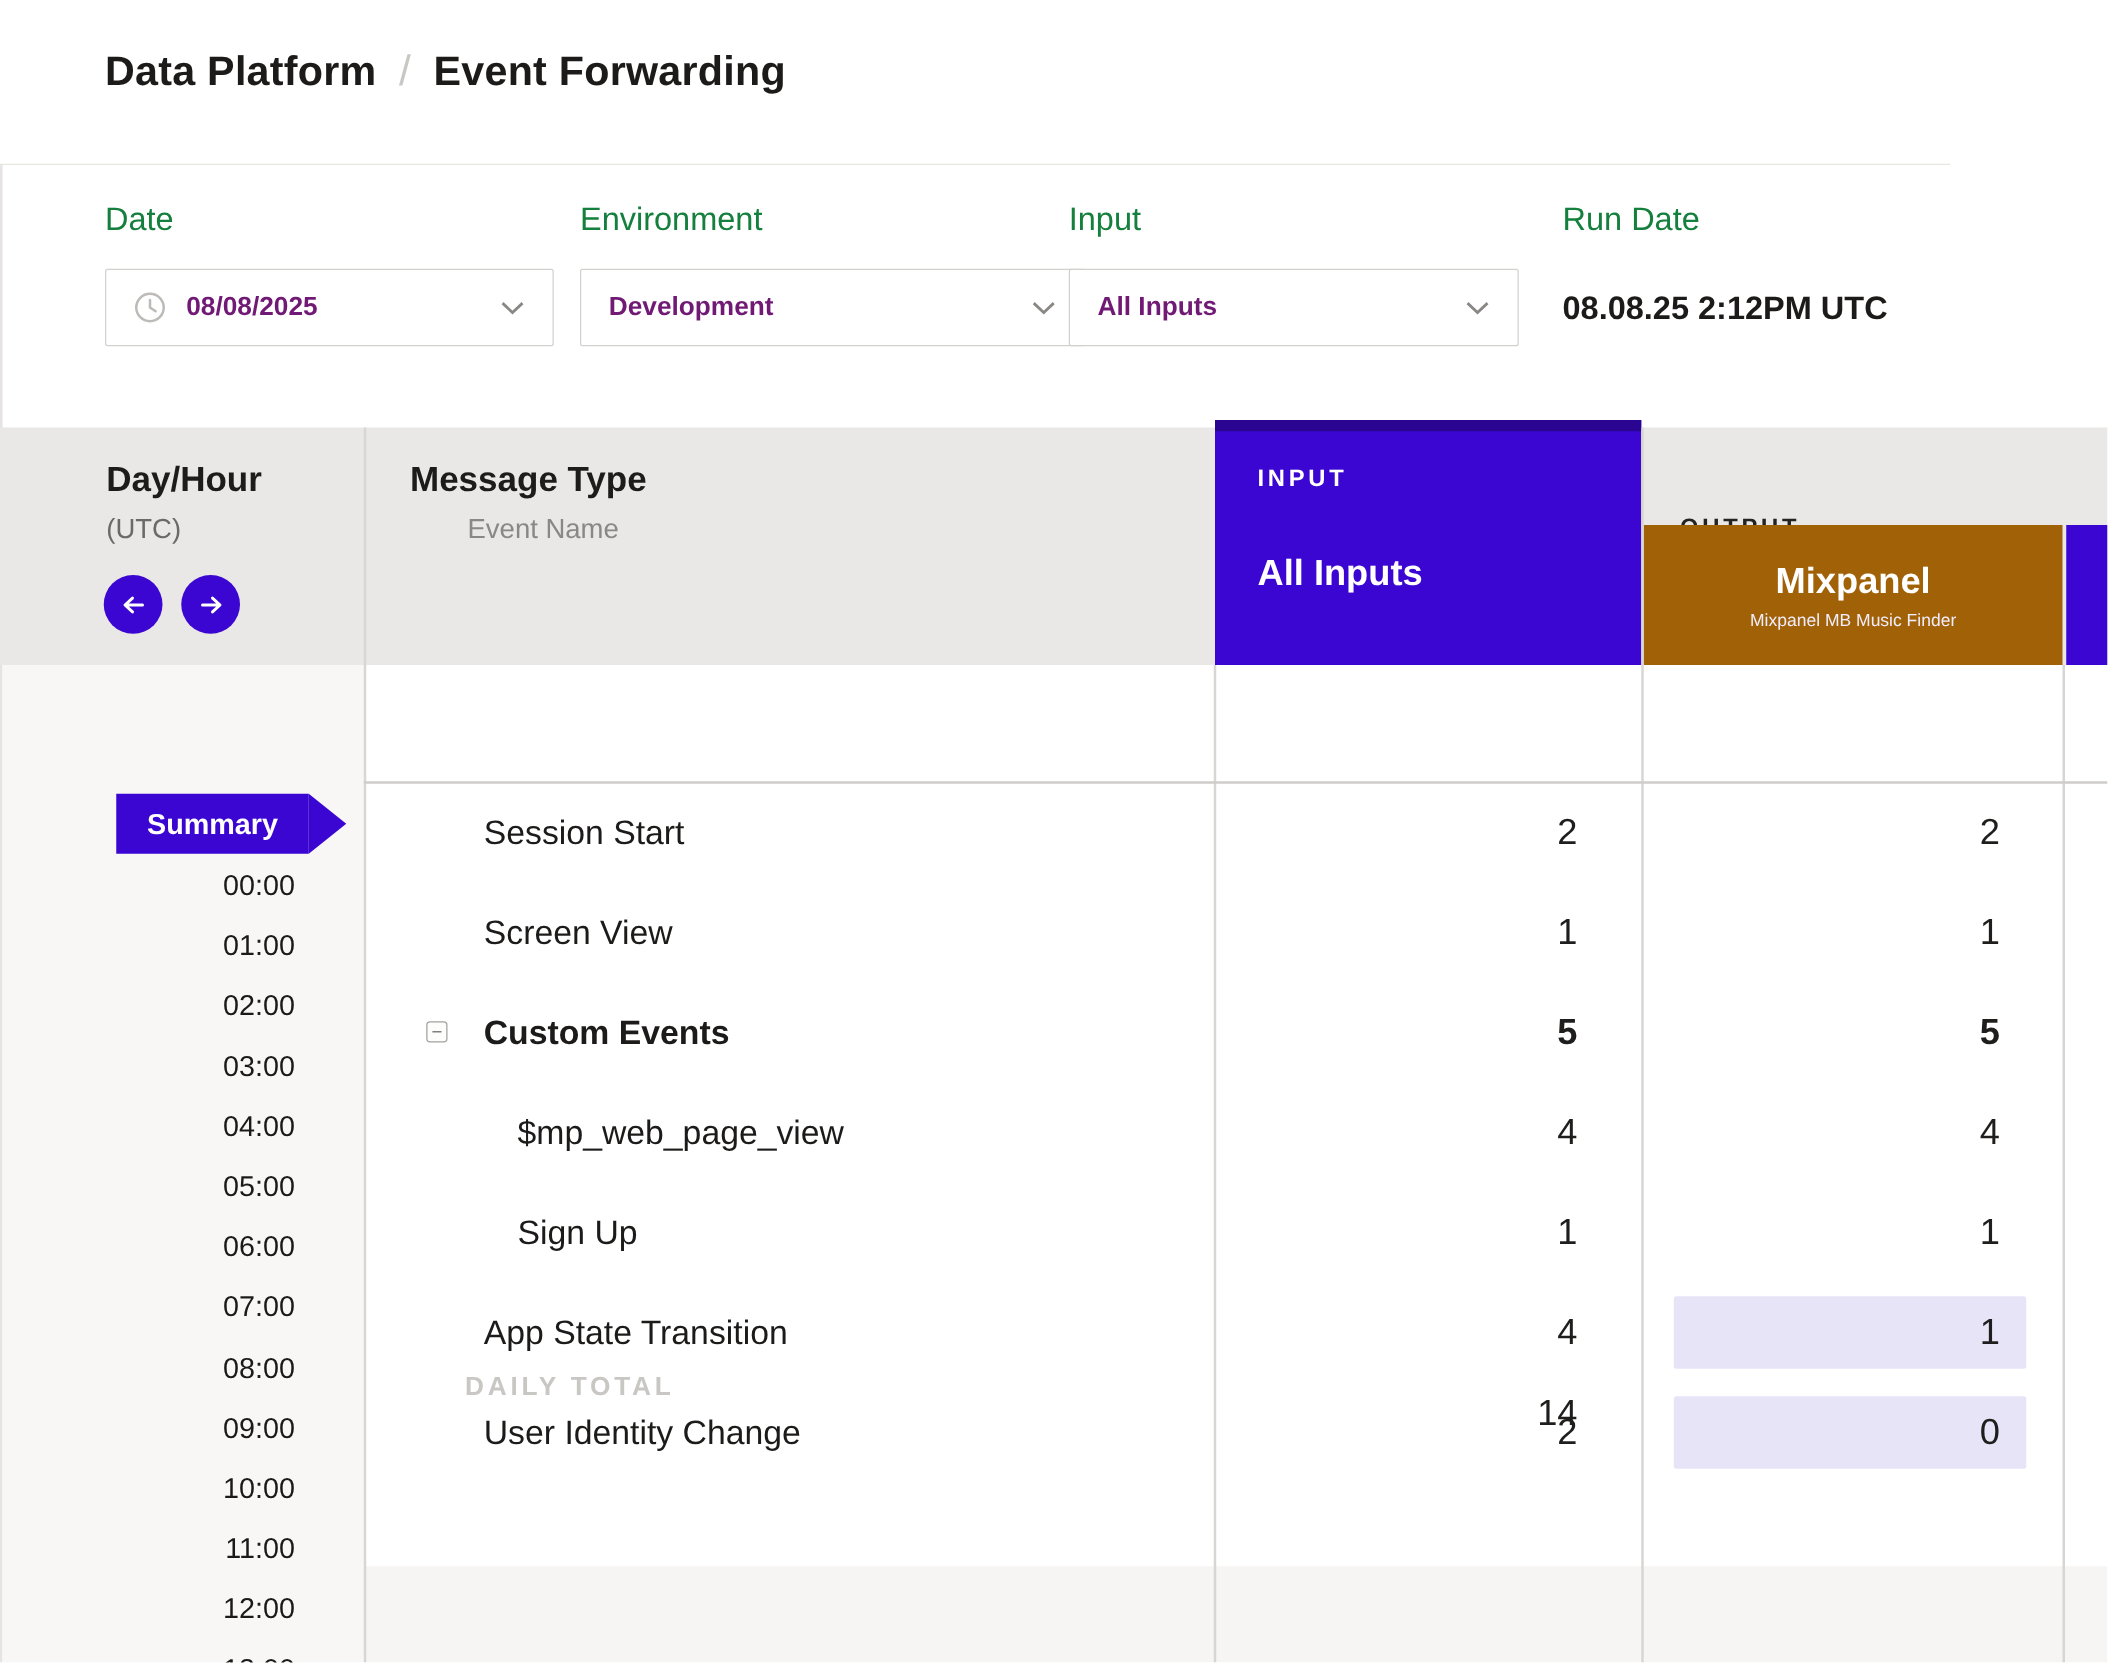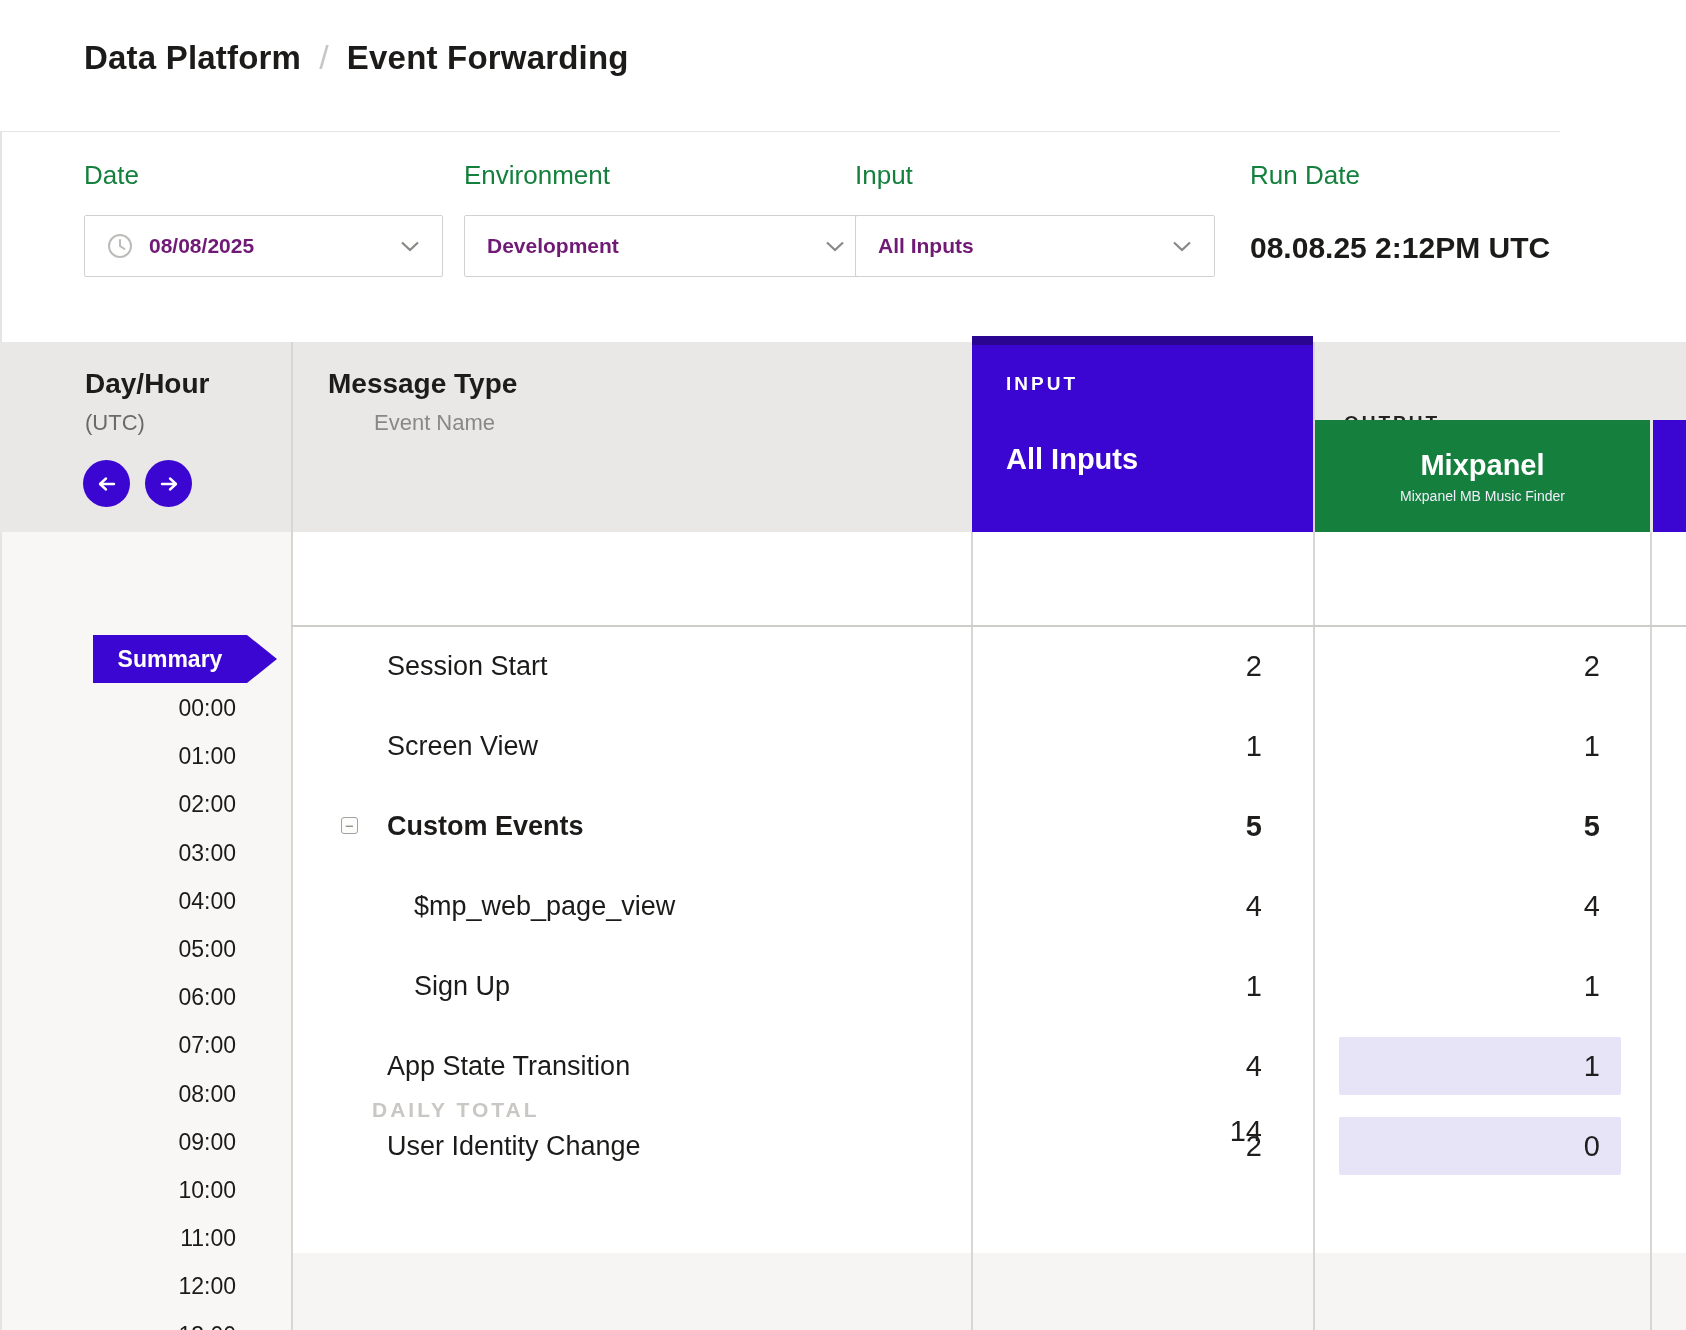--- a/index.html
+++ b/index.html
@@ -16,40 +16,40 @@
   .breadcrumb .sep{color:#c9c7c4;font-weight:400;font-size:34px;}
   
   .filter-label{position:absolute;top:160px;font-size:26px;color:#15803d;}
   .filter-box{
     position:absolute;top:215px;height:62px;background:#fff;border:1.5px solid #d3d1ce;border-radius:2px;
     box-sizing:border-box;display:flex;align-items:center;padding:0 22px;cursor:pointer;
   }
   .filter-box .val{font-size:21px;font-weight:700;color:#701a75;}
   .filter-box .chev{margin-left:auto;display:flex;}
   .clock{margin-right:16px;display:flex;}
-  .run-date-val{position:absolute;left:1250px;top:231px;font-size:30px;font-weight:700;text-align:center;}
+  .run-date-val{position:absolute;left:1250px;top:231px;font-size:26px;font-weight:700;text-align:center;}
   
   .band{position:absolute;left:0;top:342px;width:1686px;height:190px;background:#e9e8e6;}
   .hdr-title{position:absolute;font-size:28px;font-weight:700;color:#1d1c1b;}
   .hdr-sub{position:absolute;font-size:22px;color:#8a8884;}
   .utc{color:#6b6a68;}
   .nav-btn{
     position:absolute;top:460px;width:47px;height:47px;border-radius:50%;
     background:#3b06d1;display:flex;align-items:center;justify-content:center;cursor:pointer;border:none;padding:0;
   }
   .output-label{position:absolute;left:1344px;top:371px;font-size:19px;font-weight:700;letter-spacing:3px;color:#242322;margin-top:41px;}
   
   .input-block{
     position:absolute;left:972px;top:336px;width:341px;height:196px;background:#3b06d1;box-sizing:border-box;
     border-top:9px solid #2a0591;cursor:pointer;
   }
   .input-block .tag{position:absolute;left:34px;top:28px;font-size:19px;font-weight:700;letter-spacing:3px;color:#fff;}
   .input-block .name{position:absolute;left:34px;top:98px;font-size:29px;font-weight:700;color:#fff;}
   .out-col-hdr{
-    position:absolute;left:1315px;top:420px;width:335px;height:112px;background:#15803d;cursor:pointer;
+    position:absolute;left:1315px;top:420px;width:335px;height:112px;background:#a16207;cursor:pointer;
     display:flex;flex-direction:column;align-items:center;justify-content:center;gap:6px;
   }
   .out-col-hdr .name{font-size:29px;font-weight:700;color:#fff;}
   .out-col-hdr .sub{font-size:14px;color:#f1edfd;}
   .out-col-partial{position:absolute;left:1653px;top:420px;width:33px;height:112px;background:#3b06d1;}
   
   .sidebar{position:absolute;left:2px;top:532px;width:289px;height:798px;background:#f8f7f5;}
   .vdiv{position:absolute;width:2px;background:#d8d6d3;}
   .footer-band{position:absolute;left:291px;top:1253px;width:1395px;height:77px;background:#f7f5f3;}
   .total-row{position:absolute;left:0;top:532px;width:1686px;height:94px;}

